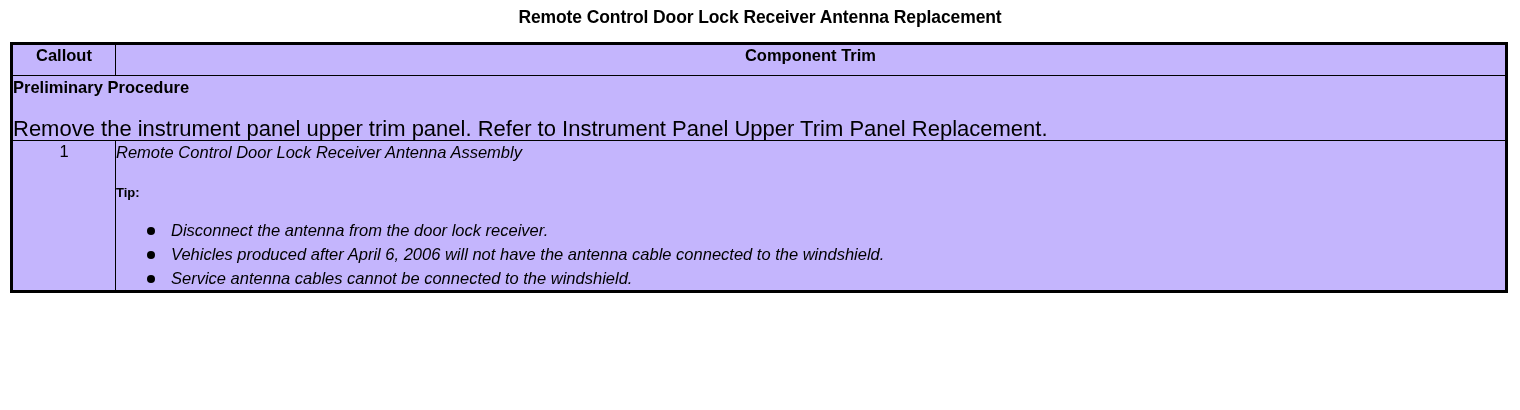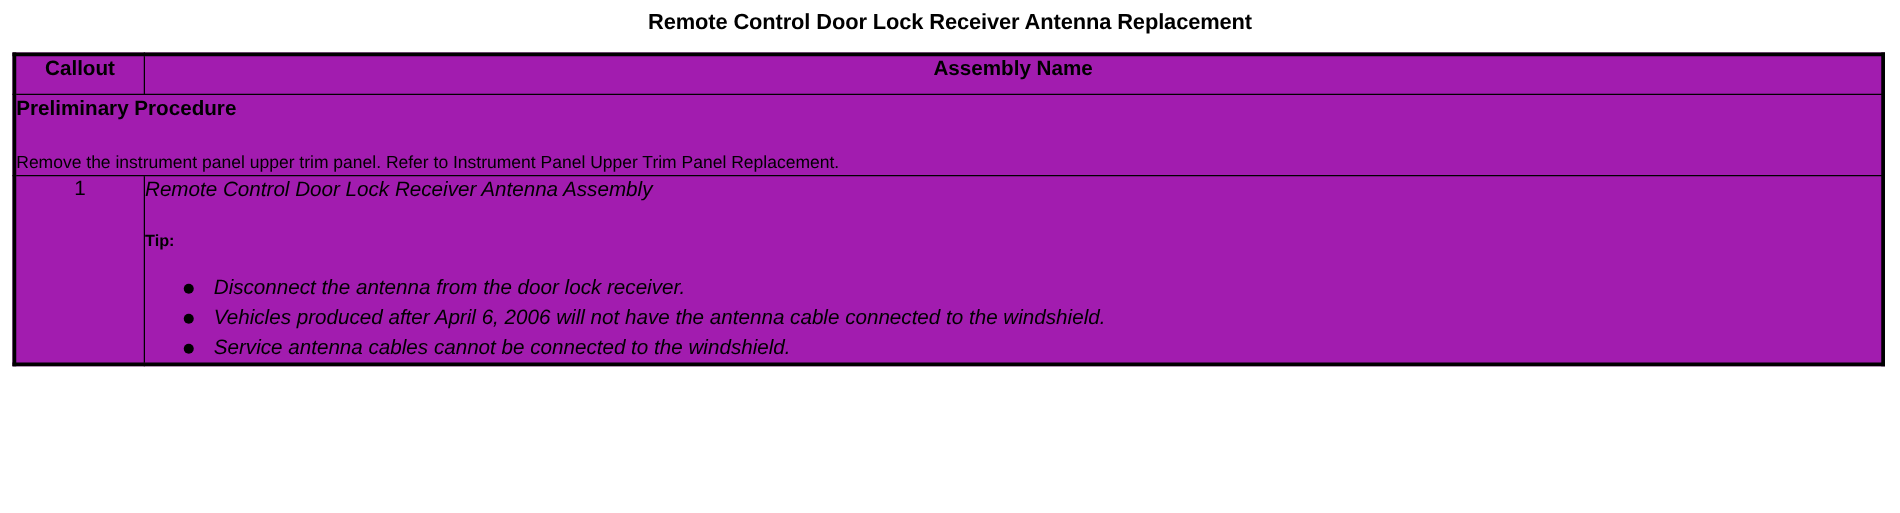--- a/index.html
+++ b/index.html
@@ -37,21 +37,21 @@
   }
 
   
   .proc-table {
     position: absolute;
     left: 10px;
     top: 42px;
     width: 1498px;
     border-collapse: collapse;
     border: 3px solid #000;
-    background: #a21caf;
+    background: #c4b5fd;
     table-layout: fixed;
   }
   .proc-table td {
     border: 1.6px solid #000;
     padding: 0;
     vertical-align: top;
     font-size: 16.5px;
     line-height: 21px;
   }
 
@@ -73,21 +73,21 @@
     padding: 6px 6px 7px 4px;
   }
   .prelim-head {
     font-weight: bold;
     font-size: 16.5px;
     line-height: 22px;
     margin: 0;
   }
   .prelim-gap { height: 20px; }
   .prelim-body {
-    font-size: 14px;
+    font-size: 22px;
     line-height: 22px;
     margin: 0;
     white-space: nowrap;
   }
 
   
   .callout-num {
     text-align: center;
     vertical-align: middle;
     font-size: 16.5px;
@@ -144,21 +144,21 @@
   <div class="doc-title">Remote Control Door Lock Receiver Antenna Replacement</div>
 
   <table class="proc-table">
     <colgroup>
       <col class="col-callout">
       <col>
     </colgroup>
     <tbody>
       <tr>
         <td class="hdr-cell">Callout</td>
-        <td class="hdr-cell">Assembly Name</td>
+        <td class="hdr-cell">Component Trim</td>
       </tr>
 
       <tr>
         <td class="prelim-cell" colspan="2">
           <p class="prelim-head">Preliminary Procedure</p>
           <div class="prelim-gap"></div>
           <p class="prelim-body">Remove the instrument panel upper trim panel. Refer to Instrument Panel Upper Trim Panel Replacement.</p>
         </td>
       </tr>
 

